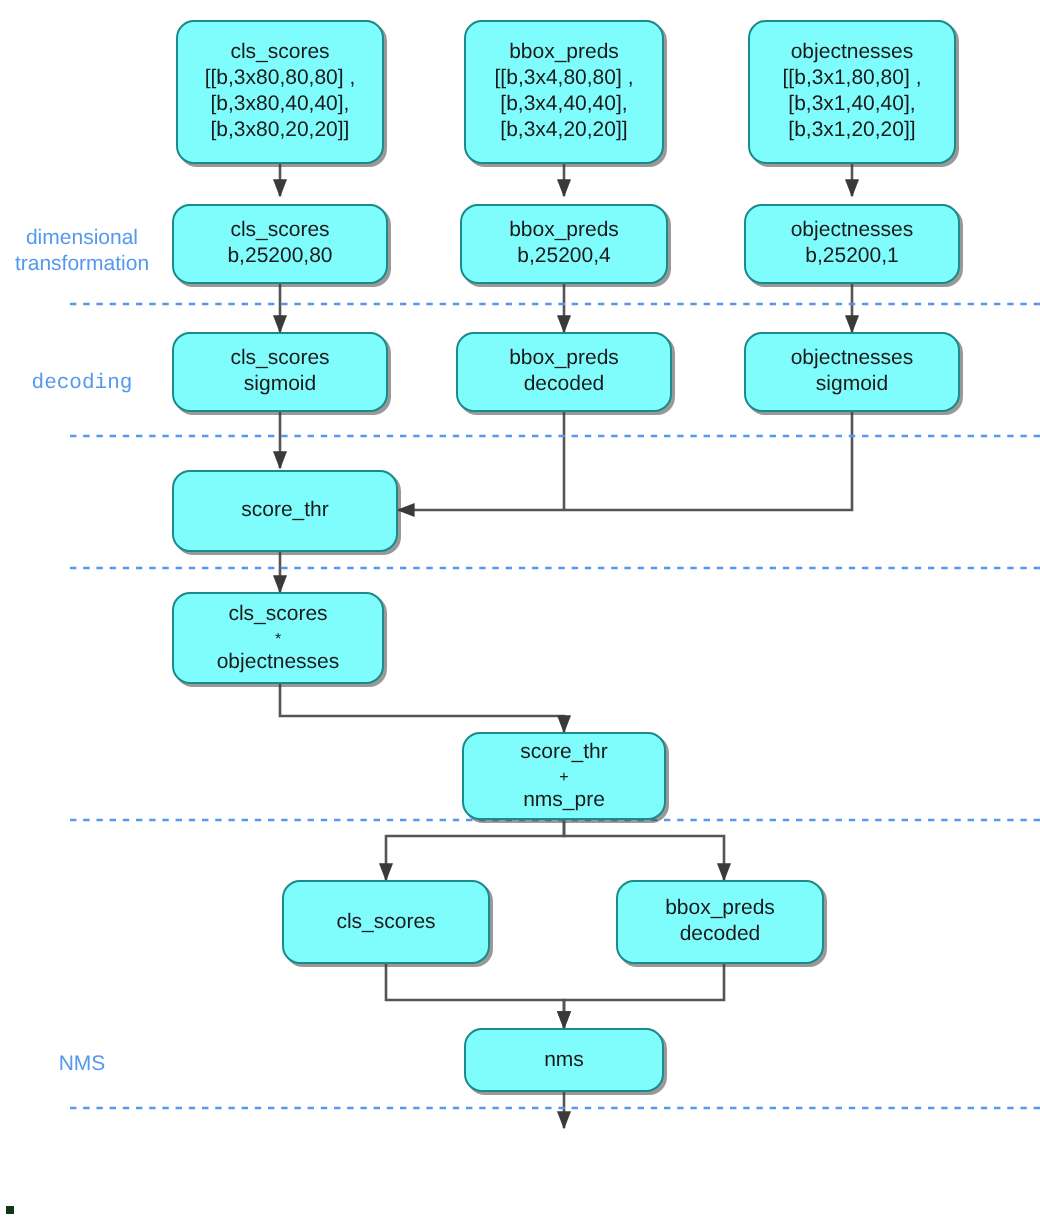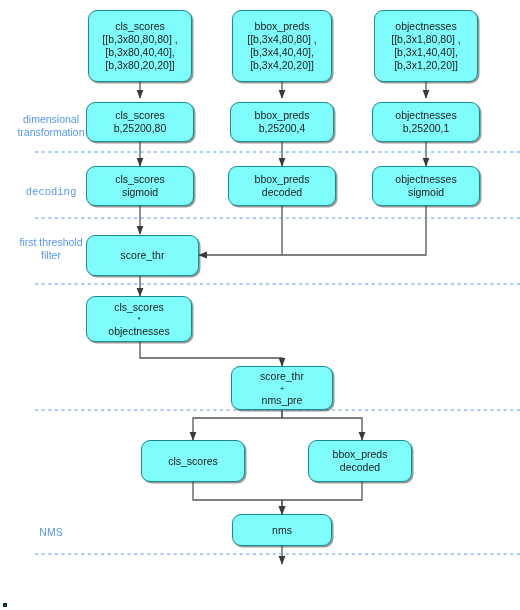--- a/index.html
+++ b/index.html
@@ -41,21 +41,21 @@
     z-index: 2;
   }
   .node .ln { display: block; white-space: nowrap; }
   .stage-label {
     position: absolute;
     color: #5599ee;
     font-size: 10.5px;
     line-height: 13px;
     text-align: center;
     width: 78px;
-    left: 12px;
+    left: 2px;
     z-index: 2;
   }
   .corner-mark {
     position: absolute;
     left: 3px;
     top: 603px;
     width: 4px;
     height: 4px;
     background: #0b3b1a;
     z-index: 3;
@@ -104,25 +104,20 @@
 
   <div class="stage-label" style="top:113px;">
     <span class="ln">dimensional</span>
     <span class="ln">transformation</span>
   </div>
 
   <div class="stage-label" style="top:186px;font-family:Liberation Mono, monospace;">
     <span class="ln">decoding</span>
   </div>
 
-  <div class="stage-label" style="top:236px;">
-    <span class="ln">first</span>
-    <span class="ln">threshold</span>
-    <span class="ln">filter</span>
-  </div>
 
 
   <div class="stage-label" style="top:526px;">
     <span class="ln">NMS</span>
   </div>
 
   <div class="node" style="left:88px; top:10px; width:104px; height:72px;">
     <span class="ln">cls_scores</span>
     <span class="ln">[[b,3x80,80,80] ,</span>
     <span class="ln">[b,3x80,40,40],</span>

